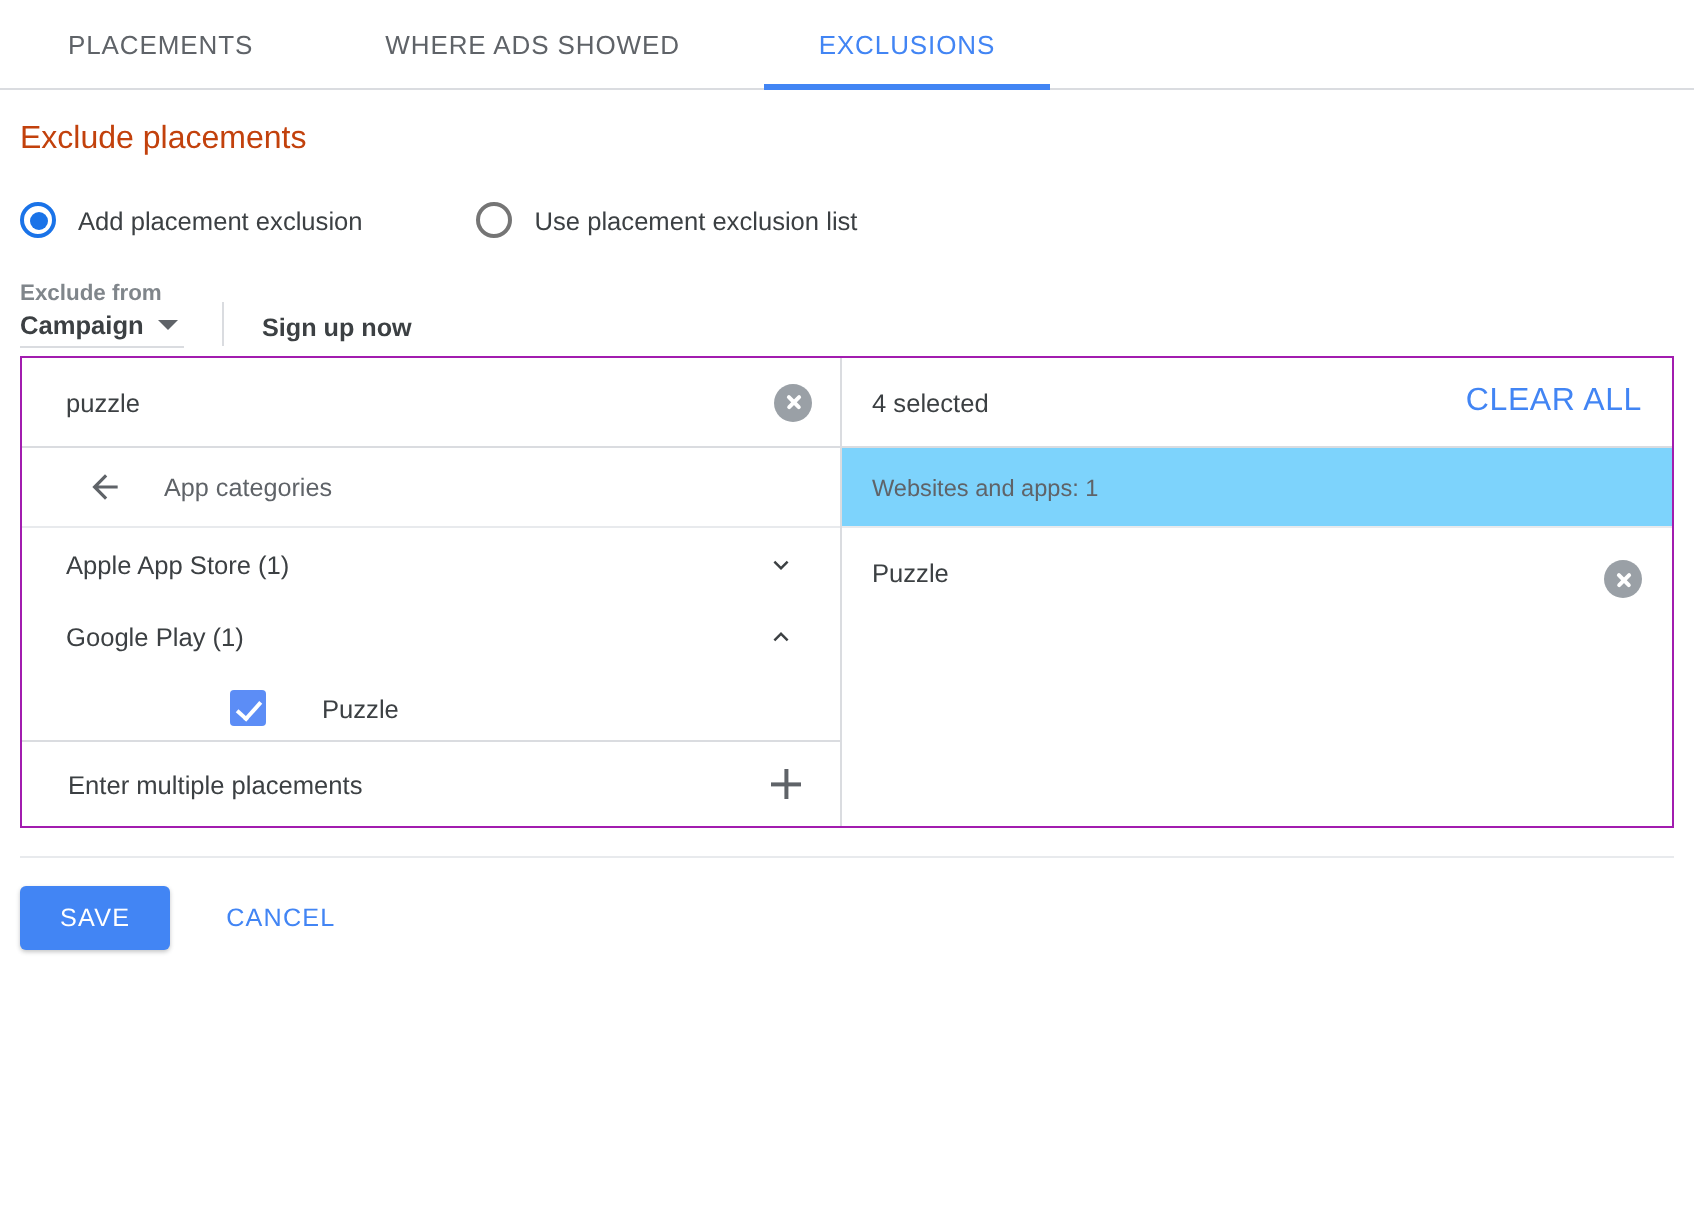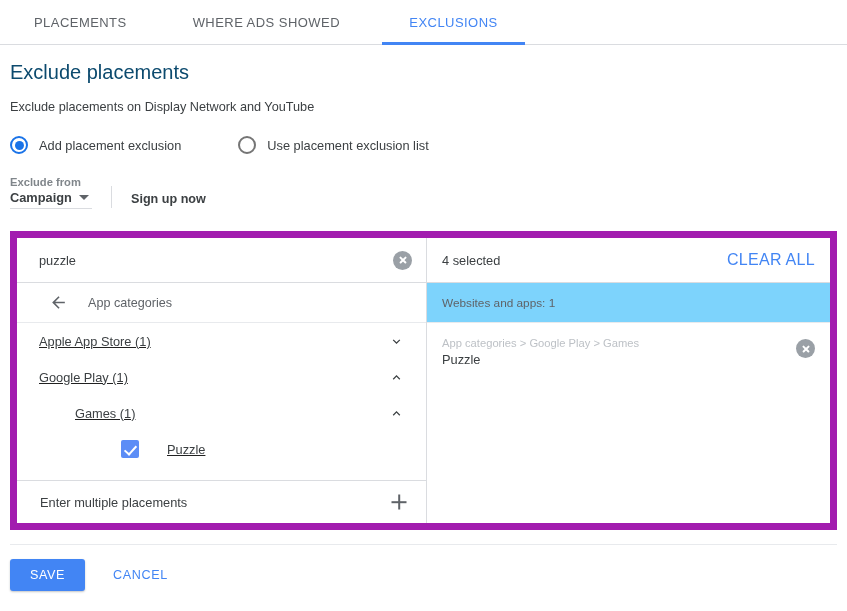--- a/index.html
+++ b/index.html
@@ -42,22 +42,22 @@
     position: absolute;
     left: 0; right: 0; bottom: -1px;
     height: 3px;
     background: #4285f4;
   }
 
   
   .content { padding: 0 10px; }
 
   .page-title {
-    font-size: 20px;
-    color: #0c4a6e;
+    font-size: 16px;
+    color: #c2410c;
     margin: 16px 0 0 0;
     padding-left: 0;
   }
   .page-sub {
     font-size: 12.7px;
     color: #3c4043;
     margin-top: 16px;
   }
 
   
@@ -127,24 +127,24 @@
   }
   .signup {
     font-size: 12.6px;
     color: #3c4043;
     margin-bottom: 3px;
     cursor: pointer;
   }
 
   
   .panels {
-    margin-top: 22px;
-    display: flex;
-    border: 7px solid #a21caf;
-    height: 299px;
+    margin-top: 4px;
+    display: flex;
+    border: 1px solid #a21caf;
+    height: 236px;
   }
   .panel-left {
     width: 410px;
     flex: none;
     border-right: 1px solid #dadce0;
     display: flex;
     flex-direction: column;
   }
   .panel-right { flex: 1; display: flex; flex-direction: column; }
 
@@ -204,21 +204,20 @@
     font-size: 12.6px;
     color: #5f6368;
     margin-left: 19px;
   }
 
   
   .tree {
     flex: 1;
     border-bottom: 1px solid #dadce0;
     overflow: hidden;
-    text-decoration: underline;
   }
   .tree-row {
     height: 36px;
     display: flex;
     align-items: center;
     padding-right: 22px;
     cursor: pointer;
   }
   .tree-row .t-label {
     font-size: 12.8px;
@@ -388,21 +387,20 @@
     <span>WHERE ADS SHOWED</span>
   </div>
   <div class="tab active">
     <span>EXCLUSIONS</span>
   </div>
 </div>
 
 <div class="content">
 
   <div class="page-title">Exclude placements</div>
-  <div class="page-sub">Exclude placements on Display Network and YouTube</div>
 
   <div class="radio-row">
     <div class="radio-opt checked">
       <span class="radio-circle"></span>
       <span class="radio-label">Add placement exclusion</span>
     </div>
     <div class="radio-opt">
       <span class="radio-circle"></span>
       <span class="radio-label">Use placement exclusion list</span>
     </div>
@@ -451,28 +449,20 @@
 
         <div class="tree-row lvl1">
           <span class="t-label">Google Play (1)</span>
           <span class="chev">
             <svg width="15" height="15" viewBox="0 0 24 24" aria-hidden="true">
               <path d="M7.4 15.4 12 10.8l4.6 4.6L18 14l-6-6-6 6z" fill="#3c4043"></path>
             </svg>
           </span>
         </div>
 
-        <div class="tree-row lvl2">
-          <span class="t-label">Games (1)</span>
-          <span class="chev">
-            <svg width="15" height="15" viewBox="0 0 24 24" aria-hidden="true">
-              <path d="M7.4 15.4 12 10.8l4.6 4.6L18 14l-6-6-6 6z" fill="#3c4043"></path>
-            </svg>
-          </span>
-        </div>
 
         <div class="tree-row lvl3">
           <span class="checkbox"></span>
           <span class="cb-label">Puzzle</span>
         </div>
 
       </div>
 
       <div class="multi-row">
         <span class="multi-label">Enter multiple placements</span>
@@ -486,21 +476,20 @@
       <div class="sel-head">
         <span class="sel-count">4 selected</span>
         <span class="clear-all">CLEAR ALL</span>
       </div>
 
       <div class="group-head">Websites and apps: 1</div>
 
       <div class="sel-list">
         <div class="sel-item">
           <span class="sel-text">
-            <span class="sel-crumb" style="display:block;">App categories &gt; Google Play &gt; Games</span>
             <span class="sel-name" style="display:block;">Puzzle</span>
           </span>
           <span class="sel-remove"></span>
         </div>
       </div>
 
     </div>
   </div>
 
   <div class="footer-rule"></div>

